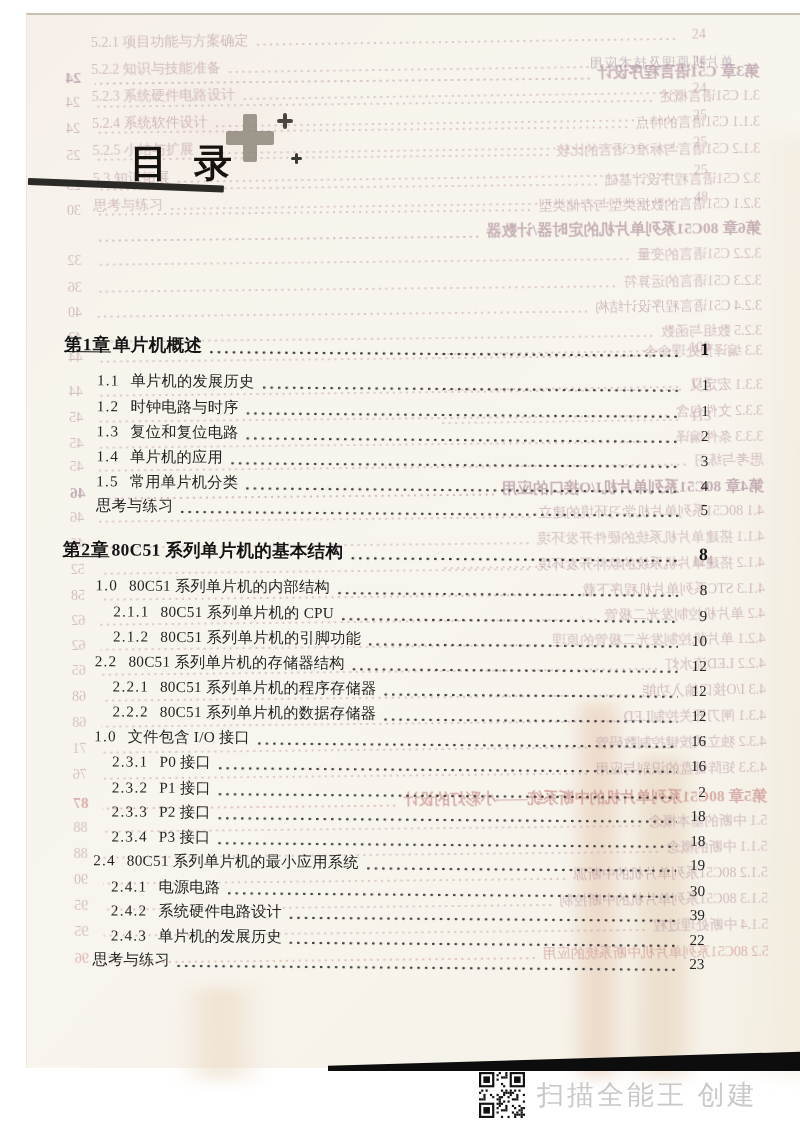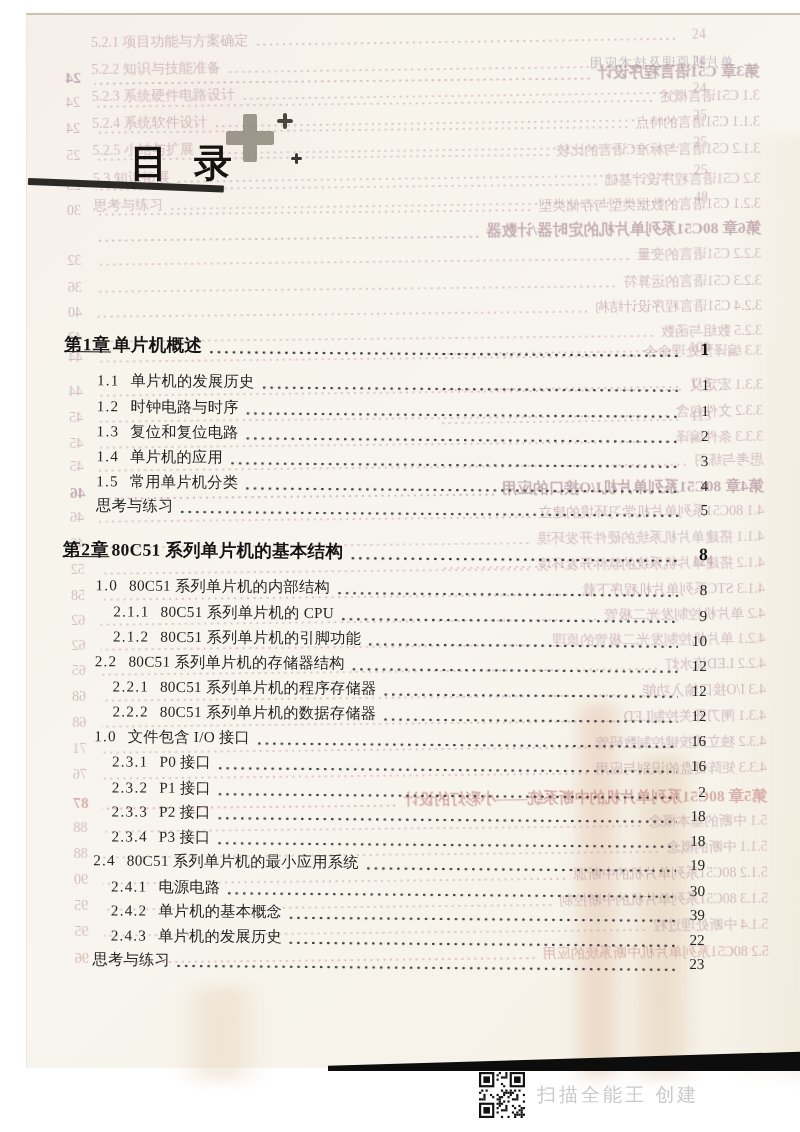--- a/index.html
+++ b/index.html
@@ -66,21 +66,21 @@
   .cross-sm .hb{left:0;top:6px;width:16px;height:4px;background:#4a463e;}
   .cross-xs{left:291px;top:153px;width:11px;height:11px;}
   .cross-xs .vb{left:4px;top:0;width:3px;height:11px;background:#3a3a35;}
   .cross-xs .hb{left:0;top:4px;width:11px;height:3px;background:#3a3a35;}
   
   .black-strip{position:absolute;left:328px;top:1050px;width:472px;height:22px;
     background:#0c0d0c;clip-path:polygon(0 72%,100% 8%,100% 95%,0 95%);}
   .watermark{position:absolute;left:479px;top:1072px;display:flex;align-items:center;}
   .qr{width:46px;height:46px;display:block;}
   .wm-text{margin-left:12px;font-family:"Liberation Sans","DejaVu Sans",sans-serif;
-    font-size:19px;color:#c9c9c9;letter-spacing:3px;white-space:nowrap;}
+    font-size:27px;color:#c9c9c9;letter-spacing:3px;white-space:nowrap;}
 </style>
 </head>
 <body>
 
 <div class="scan-page">
   <div class="band b1"></div>
   <div class="band b2"></div>
   <div class="band b3"></div>
   <div class="band b4"></div>
   <div class="band b5"></div>
@@ -443,21 +443,21 @@
       <span class="pg">19</span>
     </div>
     <div class="trow lv2" style="top: 876px;">
       <span class="tnum">2.4.1</span>
       <span>电源电路</span>
       <span class="leader"></span>
       <span class="pg">30</span>
     </div>
     <div class="trow lv2" style="top: 900px;">
       <span class="tnum">2.4.2</span>
-      <span>单片机的基本概念</span>
+      <span>系统硬件电路设计</span>
       <span class="leader"></span>
       <span class="pg">39</span>
     </div>
     <div class="trow lv2" style="top: 925px;">
       <span class="tnum">2.4.3</span>
       <span>单片机的发展历史</span>
       <span class="leader"></span>
       <span class="pg">22</span>
     </div>
     <div class="trow lv1" style="top: 949px;">

